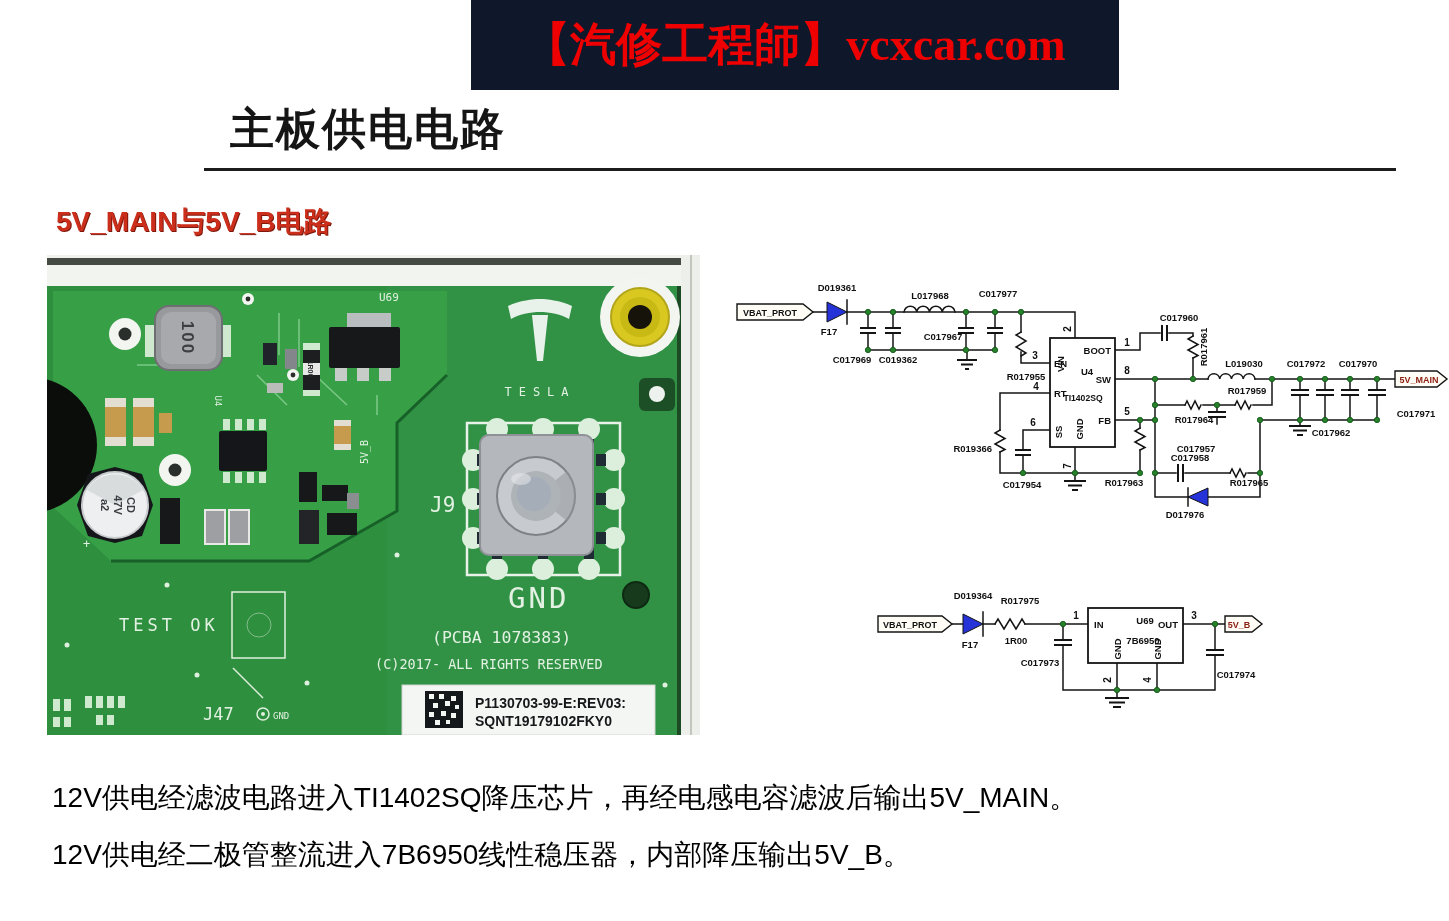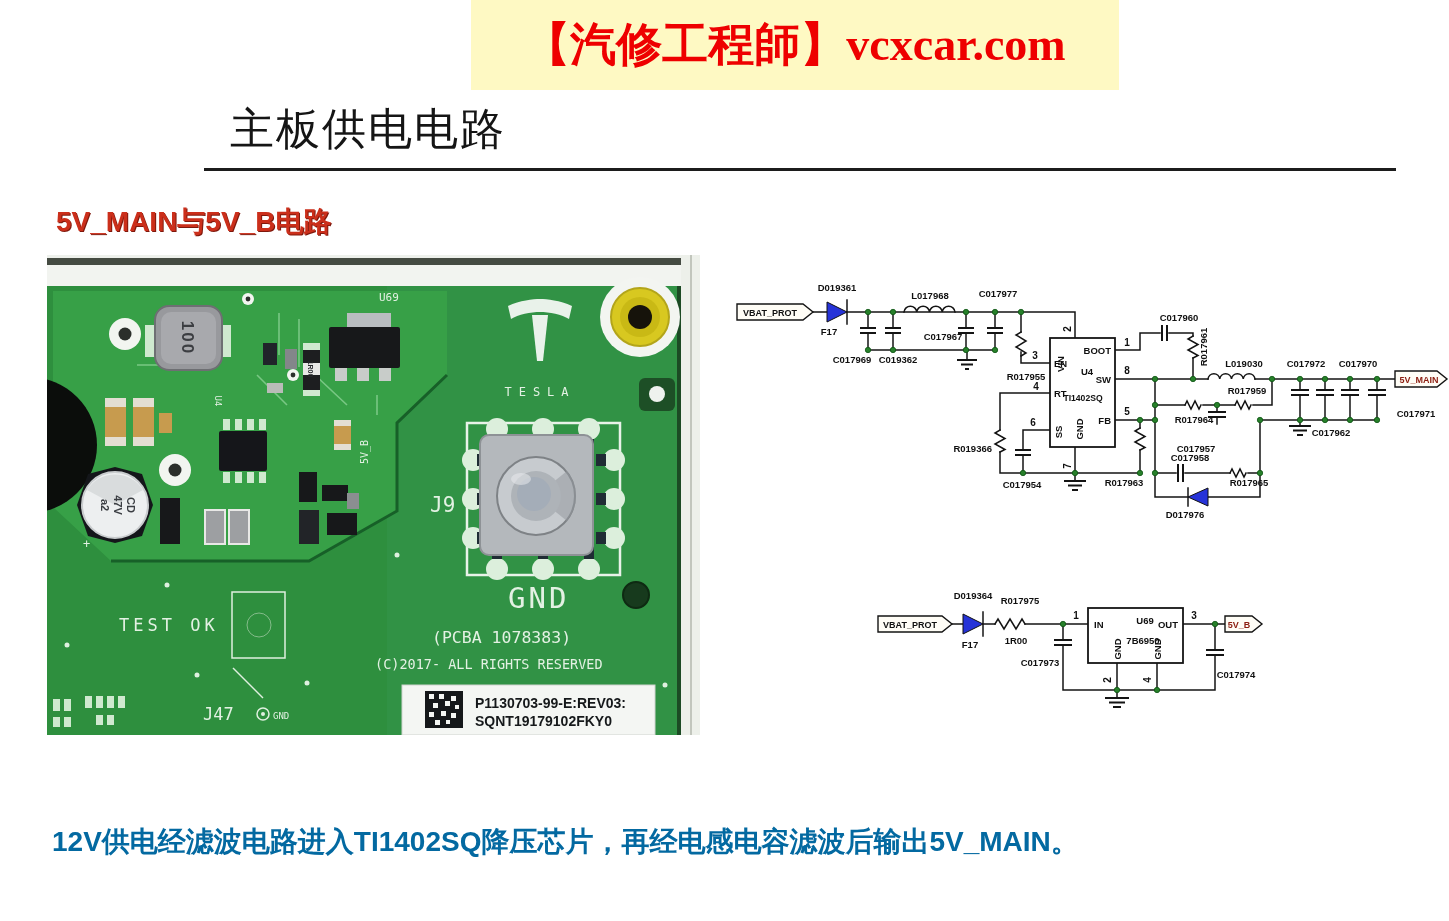--- a/index.html
+++ b/index.html
@@ -1,27 +1,27 @@
 <!DOCTYPE html>
 <html><head>
 <meta charset="utf-8">
 <style>
   html,body{margin:0;padding:0;background:#ffffff;}
   .page{position:relative;width:1449px;height:921px;background:#fff;overflow:hidden;
         font-family:"Liberation Sans",sans-serif;}
-  .banner{position:absolute;left:471px;top:0;width:648px;height:90px;background:#fef9c3;
+  .banner{position:absolute;left:471px;top:0;width:648px;height:90px;background:#0f172a;
           display:flex;align-items:center;justify-content:center;}
   .banner-text{font-family:"Liberation Serif",serif;font-weight:700;font-size:46px;
                color:#ee0000;white-space:nowrap;letter-spacing:0px;}
-  .main-title{position:absolute;left:230px;top:100px;font-size:44px;font-weight:400;color:#151515;
+  .main-title{position:absolute;left:230px;top:100px;font-size:44px;font-weight:700;color:#151515;
               letter-spacing:2px;white-space:nowrap;}
   .title-rule{position:absolute;left:204px;top:168px;width:1192px;height:3px;background:#1c1c1c;}
   .subtitle{position:absolute;left:56px;top:203px;font-size:28px;font-weight:700;color:#cb2f1b;
             text-shadow:1px 1px 0 #7e180c;white-space:nowrap;}
-  .desc{position:absolute;left:52px;font-size:28px;font-weight:700;color:#0369a1;white-space:nowrap;margin-top:44px;}
+  .desc{position:absolute;left:52px;font-size:28px;font-weight:400;color:#000000;white-space:nowrap;}
   .desc1{top:779px;} .desc2{top:836px;}
   .pcb-wrap{position:absolute;left:47px;top:255px;width:653px;height:480px;}
   .sch1-wrap{position:absolute;left:730px;top:272px;width:719px;height:258px;}
   .sch2-wrap{position:absolute;left:875px;top:585px;width:390px;height:155px;}
   svg text{font-family:"Liberation Sans",sans-serif;}
   .sl{font-weight:700;font-size:9.5px;fill:#101010;}
   .sp{font-weight:700;font-size:10px;fill:#101010;}
   .chip{font-weight:700;font-size:9.5px;fill:#101010;}
   .chip2{font-weight:700;font-size:8.6px;fill:#101010;}
   .fl{font-weight:700;font-size:9px;fill:#111;}
@@ -473,14 +473,15 @@
     <text class="sl" x="165" y="81" text-anchor="middle">C017973</text>
     <text class="sl" x="361" y="93" text-anchor="middle">C017974</text>
     <text class="sp" x="201" y="34" text-anchor="middle">1</text>
     <text class="sp" x="319" y="34" text-anchor="middle">3</text>
     <text class="sp" transform="rotate(-90 233 95)" x="233" y="98" text-anchor="middle">2</text>
     <text class="sp" transform="rotate(-90 273 95)" x="273" y="98" text-anchor="middle">4</text>
   </svg>
   </div>
 
   <div class="desc desc1">12V供电经滤波电路进入TI1402SQ降压芯片，再经电感电容滤波后输出5V_MAIN。</div>
+  <div class="desc desc2">12V供电经二极管整流进入7B6950线性稳压器，内部降压输出5V_B。</div>
 
 </div>
 
 </body></html>

